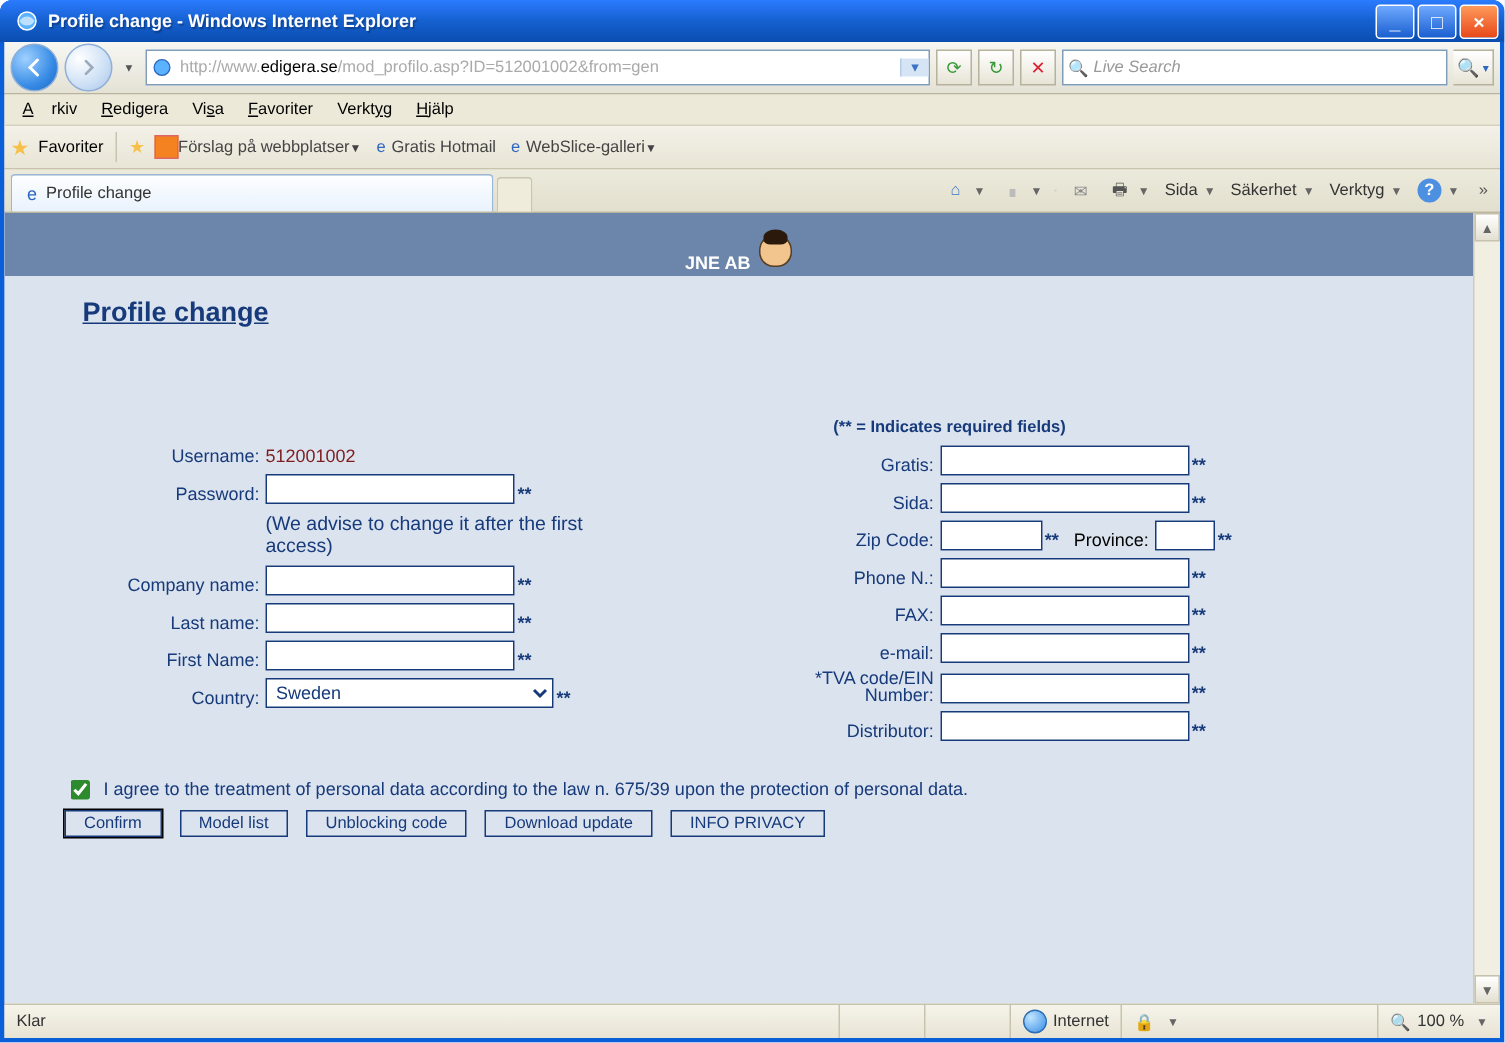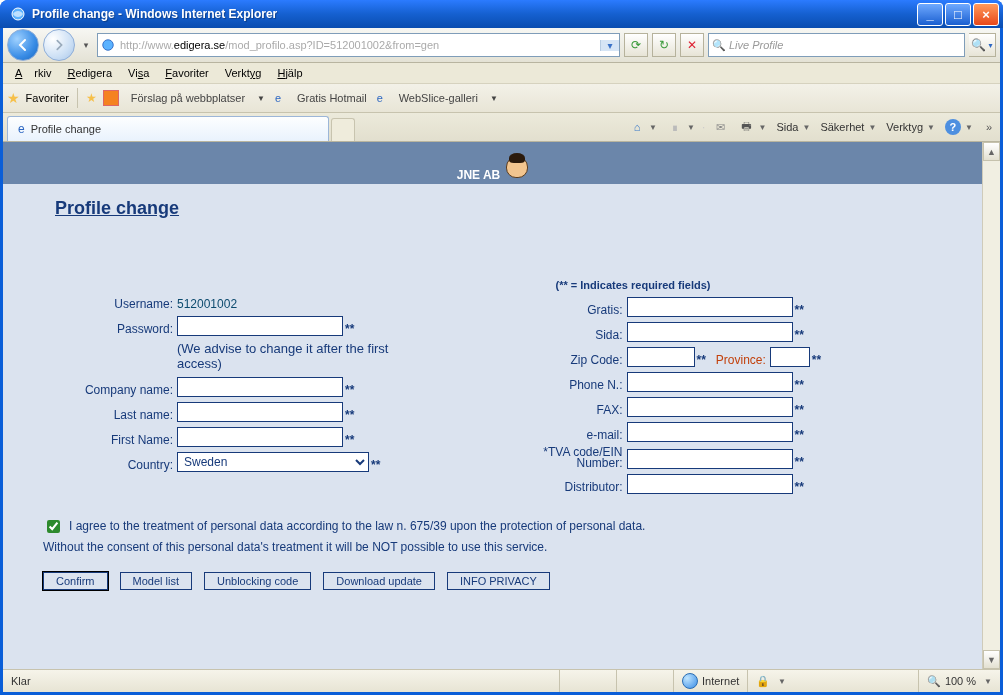--- a/index.html
+++ b/index.html
@@ -30,21 +30,21 @@
   .search-wrap .ph{color:#999;font-style:italic;flex:1;}
   .search-go{width:26px;height:22px;border:1px solid #b6b29c;background:linear-gradient(#fff,#e7e4d6);display:flex;align-items:center;justify-content:center;color:#2d67c2;font-size:12px;border-left:none;}
   
   .menubar{height:20px;background:#ece9d8;border-bottom:1px solid #d6d2bf;display:flex;align-items:center;padding:0 6px;gap:4px;}
   .menubar span{padding:2px 6px;}
   .menubar span u{text-decoration:underline;}
   
   .linksbar{height:28px;border-bottom:1px solid #c7c3ae;display:flex;align-items:center;padding:0 4px;gap:6px;background:linear-gradient(#f3f1e8,#e8e5d6);}
   .linksbar .star{color:#f6c04a;font-size:14px;}
   .linksbar .sep{width:1px;height:20px;background:#c7c3ae;margin:0 2px;}
-  .linksbar .item{display:flex;align-items:center;gap:12px;color:#444;}
+  .linksbar .item{display:flex;align-items:center;gap:0;color:#444;}
   .linksbar .ic{width:14px;height:14px;display:inline-flex;align-items:center;justify-content:center;font-size:11px;}
   .orange-sq{width:14px;height:14px;background:#f58220;border:1px solid #d66;}
   
   .tabstrip{height:28px;display:flex;align-items:flex-end;background:linear-gradient(#eceadb,#e2dfce);border-bottom:1px solid #b9b59f;}
   .tab{height:24px;background:linear-gradient(#fdfeff,#e9f2fd);border:1px solid #9cb6d8;border-bottom:none;border-radius:3px 3px 0 0;margin-left:4px;padding:0 10px;display:flex;align-items:center;gap:6px;min-width:300px;color:#333;}
   .tab .ie{color:#2d67c2;font-size:12px;}
   .tab-new{width:22px;height:22px;border:1px solid #c8c4af;border-bottom:none;margin-left:2px;background:#efecdc;border-radius:3px 3px 0 0;}
   .cmd-spacer{flex:1;}
   .cmdbar{display:flex;align-items:center;gap:4px;padding:0 8px;color:#333;height:100%;}
   .cmd{display:flex;align-items:center;gap:2px;padding:0 3px;}
@@ -66,27 +66,27 @@
   .banner{height:40px;background:#6b86aa;display:flex;align-items:flex-end;justify-content:center;color:#fff;font-weight:bold;font-size:12px;padding-bottom:2px;}
   .banner .face{width:20px;height:20px;background:#f2c58f;border-radius:50% 50% 45% 45%;border:1px solid #5a3c1f;margin-left:6px;position:relative;top:-4px;}
   .banner .face:before{content:"";position:absolute;top:-4px;left:2px;width:16px;height:10px;background:#2b1a0c;border-radius:50% 50% 30% 30%;}
   .page-body{padding:8px 40px;color:#173a7a;}
   h1.page-title{color:#173a7a;font-size:18px;font-weight:bold;text-decoration:underline;margin:6px 0 60px 12px;}
   .required-note{text-align:center;font-weight:bold;color:#173a7a;margin-bottom:6px;margin-left:430px;width:320px;}
   .form-cols{display:flex;gap:40px;}
   .col{flex:1;}
   .row{display:flex;align-items:flex-end;margin-bottom:5px;}
   .row .lbl{flex:0 0 130px;text-align:right;padding-right:4px;color:#173a7a;font-size:12px;}
-  .row .lbl2{flex:0 0 95px;text-align:right;padding-right:4px;color:#c2410c;font-size:12px;}
+  .row .lbl2{flex:0 0 95px;text-align:right;padding-right:4px;color:#000000;font-size:12px;}
   .col2 .row .lbl{flex-basis:110px;}
   .txt{height:18px;border:1px solid #173a7a;background:#fff;padding:0 2px;font-size:12px;color:#173a7a;}
   .w160{width:160px;} .w70{width:62px;}
   .ast{color:#173a7a;font-weight:bold;margin-left:2px;font-size:12px;}
   .hint{color:#173a7a;font-size:13px;margin:2px 0 6px 134px;max-width:220px;}
-  .val{color:#0c4a6e;font-size:12px;}
+  .val{color:#7f1d1d;font-size:12px;}
   select.txt{width:192px;height:20px;}
   .consent{margin:20px 0 4px 0;color:#173a7a;font-size:12px;display:flex;align-items:flex-start;gap:6px;}
   .consent input{accent-color:#2d8a2d;margin-top:1px;}
   .consent-note{color:#173a7a;font-size:12px;margin-bottom:18px;}
   .btns{display:flex;gap:12px;align-items:center;}
   .btns button{background:#dbe3ef;border:1px solid #173a7a;color:#173a7a;font-size:11px;padding:2px 12px;cursor:pointer;}
   .btns button.primary{outline:1px solid #000;outline-offset:0;}
   
   .status{height:22px;background:linear-gradient(#f6f4ea,#e7e4d4);border-top:1px solid #c7c3ae;display:flex;align-items:center;font-size:11px;color:#333;}
   .status .cell{padding:0 8px;border-left:1px solid #c7c3ae;height:100%;display:flex;align-items:center;gap:4px;}
@@ -139,21 +139,21 @@
         <span class="addr-text">
           <span>http://www.</span><span class="host">edigera.se</span><span>/mod_profilo.asp?ID=512001002&amp;from=gen</span>
         </span>
         <span class="addr-dd">▾</span>
       </div>
       <div class="nav-ic" style="color:#3a9a3a;">⟳</div>
       <div class="nav-ic" style="color:#3a9a3a;">↻</div>
       <div class="nav-ic" style="color:#d23;">✕</div>
       <div class="search-wrap">
         <span class="mag">🔍</span>
-        <span class="ph">Live Profile</span>
+        <span class="ph">Live Search</span>
       </div>
       <div class="search-go">🔍<span style="font-size:8px;margin-left:2px;">▾</span></div>
     </div>
 
     <div class="menubar">
       <span><u>A</u><span x="Arkiv"></span>rkiv</span>
       <span><u>R</u>edigera</span>
       <span>Vi<u>s</u>a</span>
       <span><u>F</u>avoriter</span>
       <span>Verkt<u>y</u>g</span>
@@ -317,21 +317,20 @@
                 <input class="txt w160" style="">
                 <span class="ast">**</span>
               </div>
             </div>
           </div>
 
           <div class="consent">
             <input type="checkbox" checked="" style="">
             <span>I agree to the treatment of personal data according to the law n. 675/39 upon the protection of personal data.</span>
           </div>
-          <div class="consent-note">Without the consent of this personal data's treatment it will be NOT possible to use this service.</div>
 
           <div class="btns">
             <button class="primary">Confirm</button>
             <button>Model list</button>
             <button>Unblocking code</button>
             <button>Download update</button>
             <button>INFO PRIVACY</button>
           </div>
         </div>
       </div>

